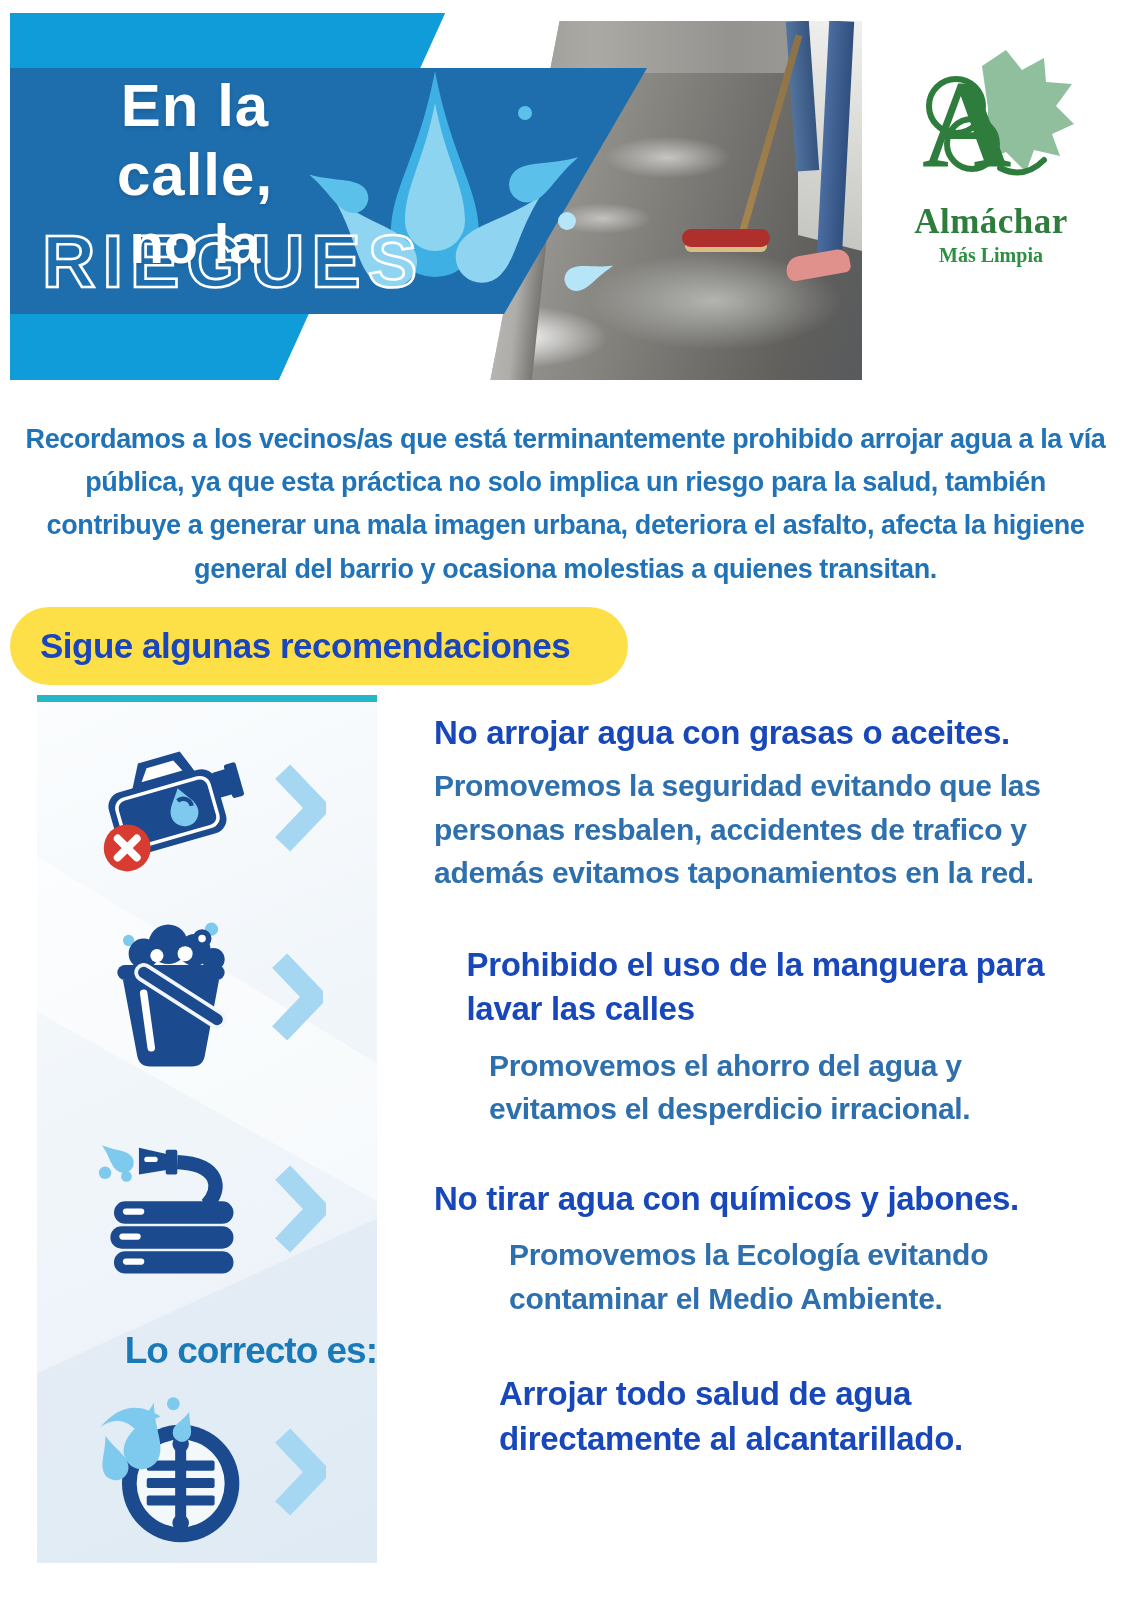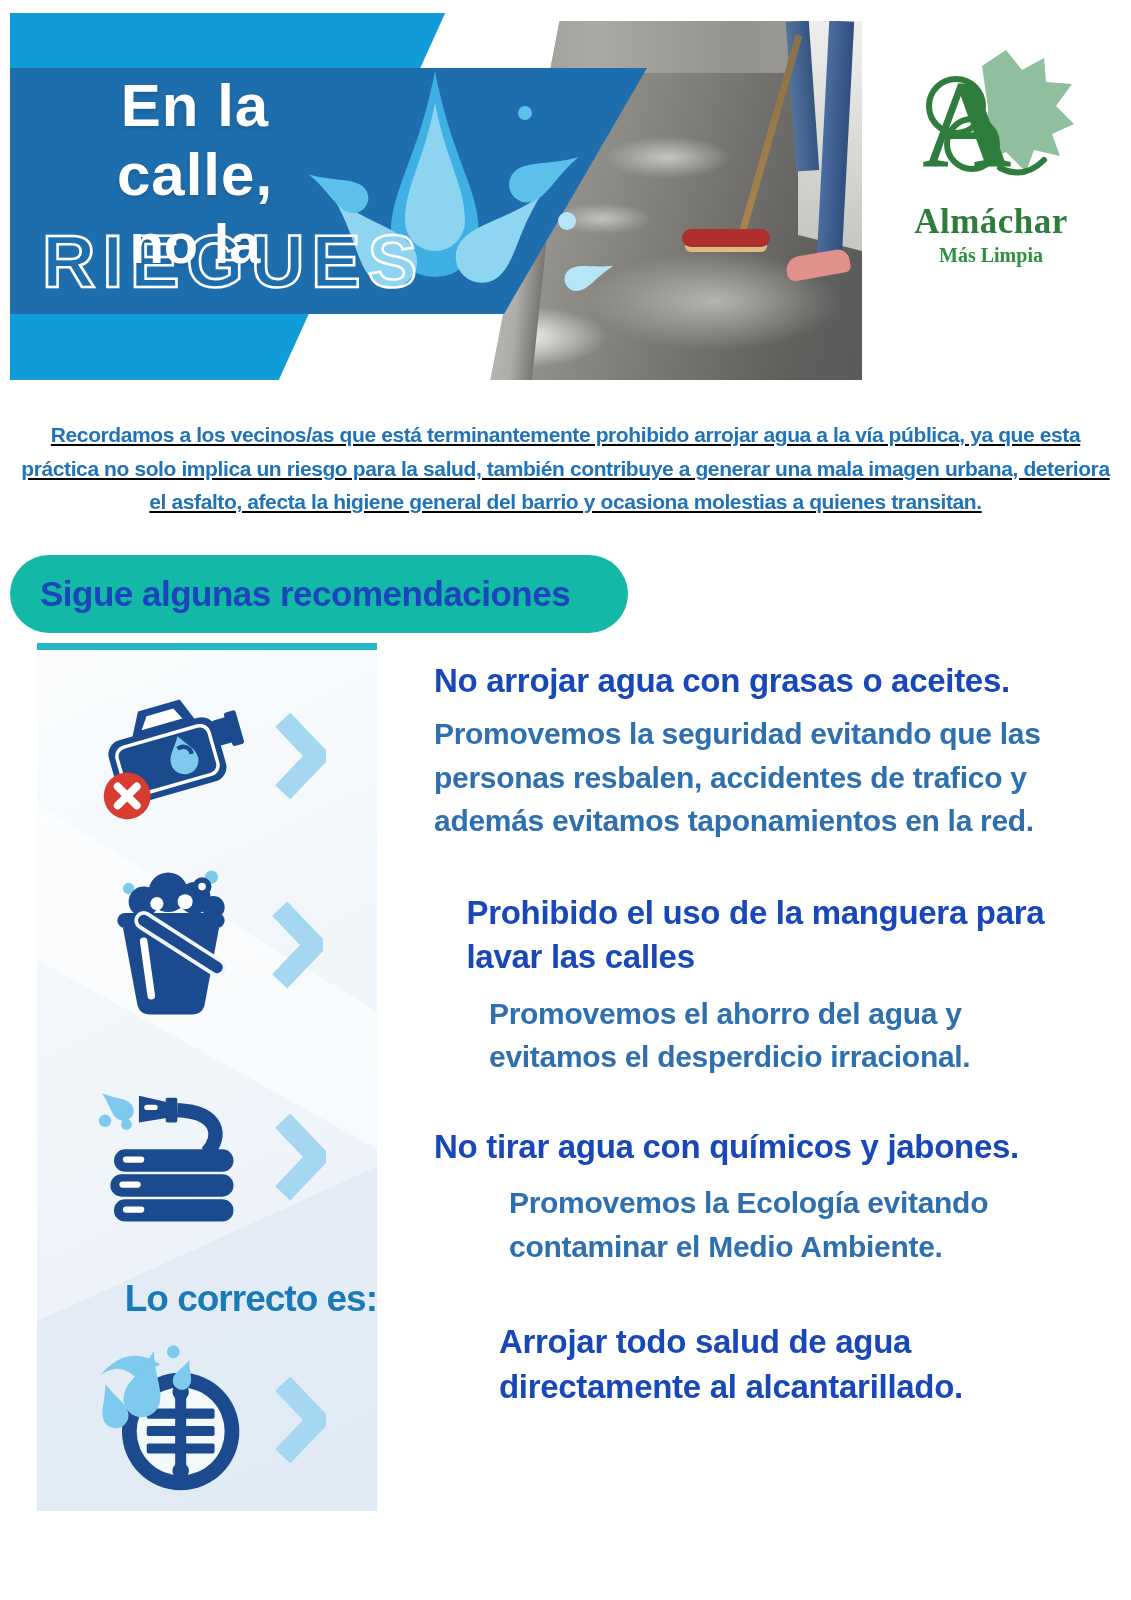--- a/index.html
+++ b/index.html
@@ -1,18 +1,18 @@
 <!DOCTYPE html>
 <html><head>
 <meta charset="utf-8">
 <style>
   * { box-sizing: border-box; margin: 0; padding: 0; }
   html,body { background:#ffffff; }
   body { font-family: "Liberation Sans", sans-serif; }
-  .page { position:relative; width:1131px; height:1600px; background:#fff; overflow:hidden;text-decoration:underline; }
+  .page { position:relative; width:1131px; height:1600px; background:#fff; overflow:hidden; }
 
   
   .banner-row { position:relative; height:392px; }
   .banner { position:absolute; left:10px; top:13px; width:852px; height:367px; background:#fff; }
 
   .photo { position:absolute; left:420px; top:8px; width:432px; height:359px;
     clip-path:polygon(30% 0,100% 0,100% 100%,14% 100%);
     background:
       radial-gradient(ellipse 130px 45px at 20% 88%, rgba(255,255,255,.95), rgba(255,255,255,0) 70%),
       radial-gradient(ellipse 180px 70px at 66% 78%, rgba(235,237,235,.55), transparent 70%),
@@ -51,24 +51,24 @@
   .riegues-svg text { font-family:"Liberation Sans",sans-serif; font-weight:bold; font-size:74px;
     letter-spacing:7px; fill:none; stroke:#ffffff; stroke-width:2.6px; }
 
   
   .logo { position:absolute; left:896px; top:48px; width:190px; text-align:center; }
   .logo-name { font-family:"Liberation Serif", serif; font-weight:bold; font-size:35px; color:#2e7d3c; letter-spacing:.5px; }
   .logo-tagline { font-family:"Liberation Serif", serif; font-weight:bold; font-size:20px; color:#2c9040; margin-top:2px; }
 
   
   .intro { margin:26px auto 0; max-width:1100px; text-align:center;
-    font-size:21px; font-weight:bold; letter-spacing:-0.4px; line-height:1.6; color:#2173b8; }
-
-  
-  .pill { display:inline-block; margin:36px 0 0 10px; background:#14b8a6; border-radius:48px;
+    font-size:27px; font-weight:bold; letter-spacing:-0.4px; line-height:1.6; color:#2173b8; }
+
+  
+  .pill { display:inline-block; margin:16px 0 0 10px; background:#fde047; border-radius:48px;
     padding:19px 58px 19px 30px; }
   .pill span { font-size:35px; font-weight:bold; color:#1b45bc; letter-spacing:-0.5px; }
 
   
   .reco { position:relative; margin-top:10px; height:912px; }
   .icon-col { position:absolute; left:37px; top:0; width:340px; height:868px;
     border-top:7px solid #25b7c8;
     background:linear-gradient(155deg,#fbfdfe 0%,#f1f6fa 40%,#e8f0f7 100%); }
   .icon-col::before { content:""; position:absolute; inset:0;
     background:rgba(255,255,255,.55); clip-path:polygon(0 18%,100% 42%,100% 58%,0 36%); }

